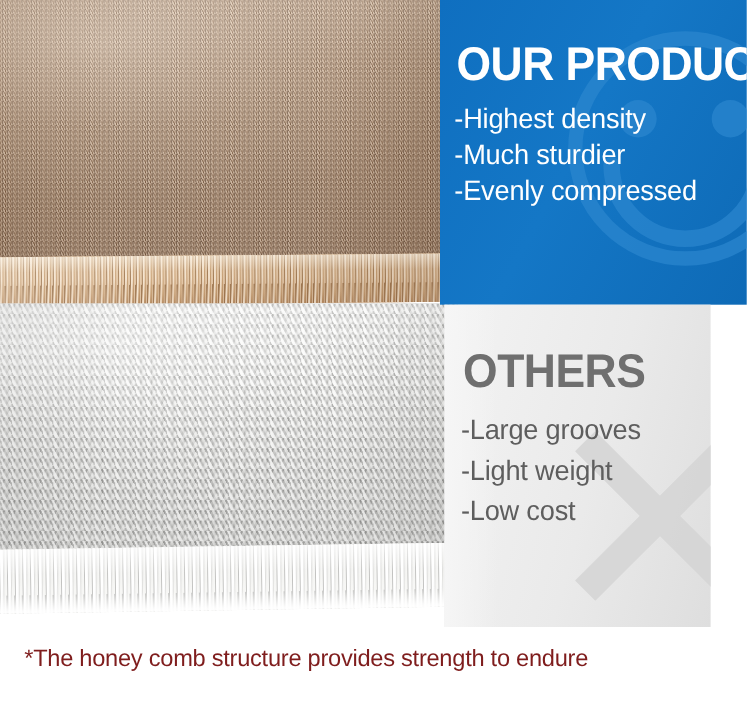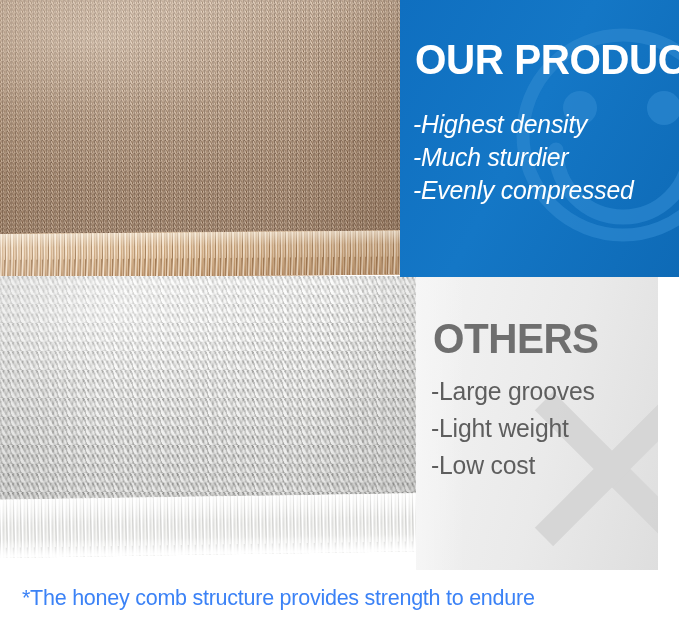--- a/index.html
+++ b/index.html
@@ -182,21 +182,21 @@
     position: absolute;
     left: 400px;
     top: 0;
     width: 279px;
     height: 277px;
     background: linear-gradient(118deg, #0f6fc0 0%, #1477c6 46%, #0e6ab6 100%);
     overflow: hidden;
   }
   .panel-others {
     position: absolute;
-    left: 416px;
+    left: 404px;
     top: 277px;
     width: 242px;
     height: 293px;
     background: linear-gradient(105deg, #f3f3f3 0%, #eaeaea 55%, #dedede 100%);
     overflow: hidden;
   }
   .others-fade {
     position: absolute;
     left: 0; top: 0;
     width: 48px; height: 293px;
@@ -233,23 +233,22 @@
     line-height: 1;
     letter-spacing: -0.5px;
     color: #ffffff;
     white-space: nowrap;
     transform: scaleX(0.94);
     transform-origin: left center;
   }
   .list-ours {
     position: absolute;
     left: 13px;
-    top: 108px;
+    top: 92px;
     width: 266px;
-    font-style: italic;
   }
   .list-ours .li {
     font-size: 25.5px;
     line-height: 33px;
     color: #ffffff;
     white-space: nowrap;
     letter-spacing: -0.2px;
     transform: scaleX(0.97);
     transform-origin: left center;
   }
@@ -291,21 +290,21 @@
     top: 570px;
     width: 679px;
     height: 73px;
     background: #ffffff;
   }
   .caption .line {
     position: absolute;
     left: 22px;
     font-size: 21.5px;
     line-height: 1;
-    color: #3b82f6;
+    color: #7f1d1d;
     white-space: nowrap;
     letter-spacing: -0.25px;
   }
   .caption .l1 { top: 18px; }
   .caption .l2 { top: 48px; }
 </style>
 </head>
 <body>
 
 <div id="stage">

